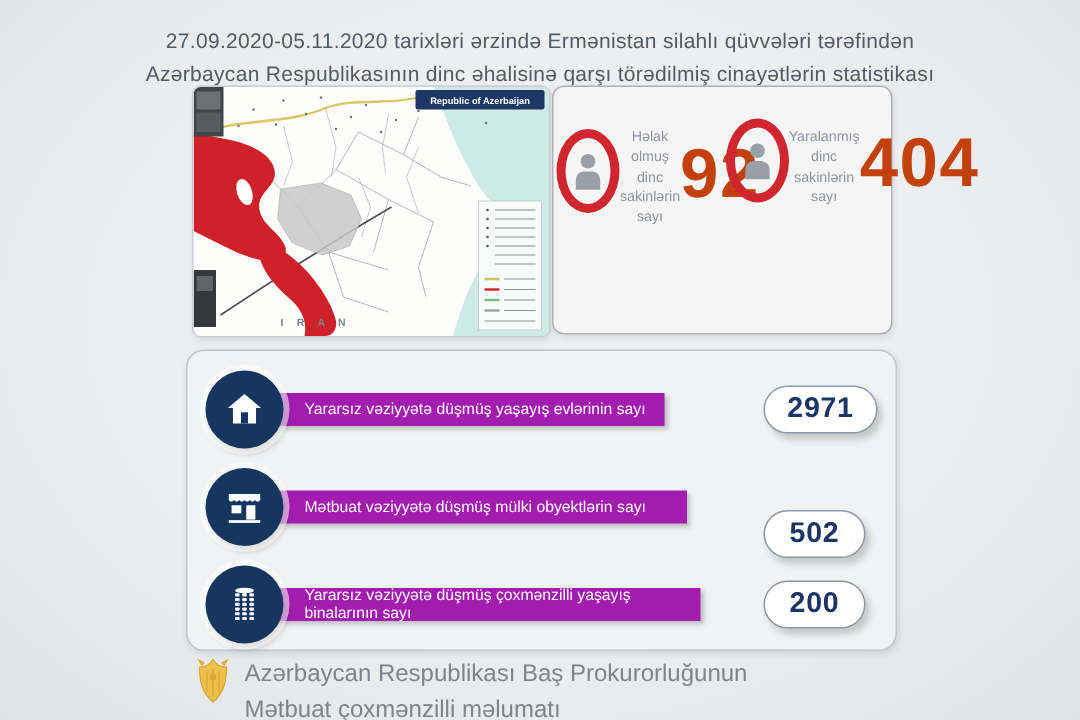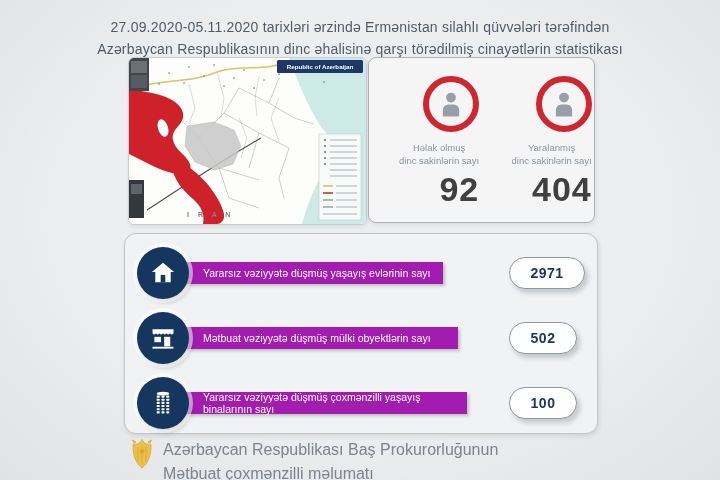--- a/index.html
+++ b/index.html
@@ -27,30 +27,30 @@
   }
   .map-card svg{display:block;}
   
   .cas-card{
     position:absolute;left:368px;top:57px;width:227px;height:166px;
     background:#f5f5f6;border:1px solid #aeb2b7;border-radius:8px;
     box-shadow:1px 2px 4px rgba(0,0,0,.08);
     display:flex;justify-content:space-around;align-items:flex-start;
     padding-top:18px;box-sizing:border-box;
   }
-  .stat{display:flex;flex-direction:column;align-items:flex-end;width:108px;}
+  .stat{display:flex;flex-direction:row;align-items:center;width:108px;}
   .ring{
     width:44px;height:44px;border:6px solid #d02630;border-radius:50%;
     display:flex;align-items:center;justify-content:center;background:transparent;
   }
   .stat-label{
     margin-top:9px;text-align:center;color:#8d939b;font-size:9.5px;line-height:1.4;
   }
   .stat-value{
-    margin-top:2px;color:#404040;font-size:34px;font-weight:bold;letter-spacing:1px;
+    margin-top:2px;color:#c2410c;font-size:46px;font-weight:bold;letter-spacing:1px;
   }
   
   .panel{
     position:absolute;left:124px;top:233px;width:472px;height:199px;
     background:#f1f2f3;border:1px solid #c2c5c9;border-radius:12px;
     box-shadow:1px 2px 5px rgba(0,0,0,.10);
   }
   .row{position:absolute;left:0;width:472px;height:52px;}
   .row-circle{
     position:absolute;left:12px;top:0;width:52px;height:52px;border-radius:50%;
@@ -61,21 +61,21 @@
   .row-bar{
     position:absolute;left:34px;top:15px;height:22px;background:#a21caf;
     color:#ffffff;font-size:10.5px;display:flex;align-items:center;
     padding-left:44px;box-sizing:border-box;z-index:1;
     box-shadow:2px 2px 3px rgba(0,0,0,.22);
   }
   .row-pill{
     position:absolute;left:384px;top:10px;height:30px;border-radius:16px;
     background:#ffffff;border:1.5px solid #8e99a8;
     display:flex;align-items:center;justify-content:center;
-    color:#1d3564;font-size:14px;font-weight:bold;letter-spacing:.5px;
+    color:#1d3564;font-size:19px;font-weight:bold;letter-spacing:.5px;
     box-shadow:3px 4px 5px rgba(0,0,0,.18);z-index:2;
   }
   
   .footer{position:absolute;left:130px;top:438px;display:flex;align-items:flex-start;}
   .footer-text{margin-left:9px;color:#7d848c;font-size:16px;line-height:1.5;}
 </style>
 </head>
 <body>
 
 <div class="stage">
@@ -241,21 +241,21 @@
     <div class="row" style="top:78px;">
       <div class="row-circle">
         <svg width="28" height="28" viewBox="0 0 24 24">
           <path d="M3,4.5 H21 V8 Q19.5,10 18,8 Q16.5,10 15,8 Q13.5,10 12,8 Q10.5,10 9,8 Q7.5,10 6,8 Q4.5,10 3,8 Z" fill="#ffffff"></path>
           <rect x="4.6" y="11" width="5.6" height="4.6" fill="#ffffff"></rect>
           <rect x="13" y="11" width="5.2" height="8.2" fill="#ffffff"></rect>
           <rect x="3" y="19.5" width="18" height="1.6" fill="#ffffff"></rect>
         </svg>
       </div>
       <div class="row-bar" style="width:299px;">Mətbuat vəziyyətə düşmüş mülki obyektlərin sayı</div>
-      <div class="row-pill" style="width:66px;">502</div>
+      <div class="row-pill" style="width:66px;margin-top:18px;">502</div>
     </div>
 
     <div class="row" style="top:143px;">
       <div class="row-circle">
         <svg width="28" height="28" viewBox="0 0 24 24">
           <ellipse cx="12" cy="4" rx="5.4" ry="1.6" fill="#ffffff"></ellipse>
           <g fill="#ffffff">
             <rect x="6.6" y="5.6" width="2.6" height="1.8" rx="0.5"></rect>
               <rect x="10.7" y="5.6" width="2.6" height="1.8" rx="0.5"></rect>
               <rect x="14.8" y="5.6" width="2.6" height="1.8" rx="0.5"></rect>
@@ -271,21 +271,21 @@
             <rect x="6.6" y="16.4" width="2.6" height="1.8" rx="0.5"></rect>
               <rect x="10.7" y="16.4" width="2.6" height="1.8" rx="0.5"></rect>
               <rect x="14.8" y="16.4" width="2.6" height="1.8" rx="0.5"></rect>
             <rect x="6.6" y="19.1" width="2.6" height="1.8" rx="0.5"></rect>
               <rect x="10.7" y="19.1" width="2.6" height="1.8" rx="0.5"></rect>
               <rect x="14.8" y="19.1" width="2.6" height="1.8" rx="0.5"></rect>
           </g>
         </svg>
       </div>
       <div class="row-bar" style="width:308px;">Yararsız vəziyyətə düşmüş çoxmənzilli yaşayış binalarının sayı</div>
-      <div class="row-pill" style="width:66px;">100</div>
+      <div class="row-pill" style="width:66px;">200</div>
     </div>
 
   </div>
 
   <div class="footer">
     <svg width="24" height="33" viewBox="0 0 24 32">
       <g fill="#ecc04d" stroke="#d9a62e" stroke-width="0.8">
         <path d="M4.5,5 L2.5,1.5 L6,3.5 Z"></path>
         <path d="M19.5,5 L21.5,1.5 L18,3.5 Z"></path>
         <path d="M12,1 C14,5 17.5,6.2 21,6.2 C21,14 20,23 12,29.5 C4,23 3,14 3,6.2 C6.5,6.2 10,5 12,1 Z"></path>

